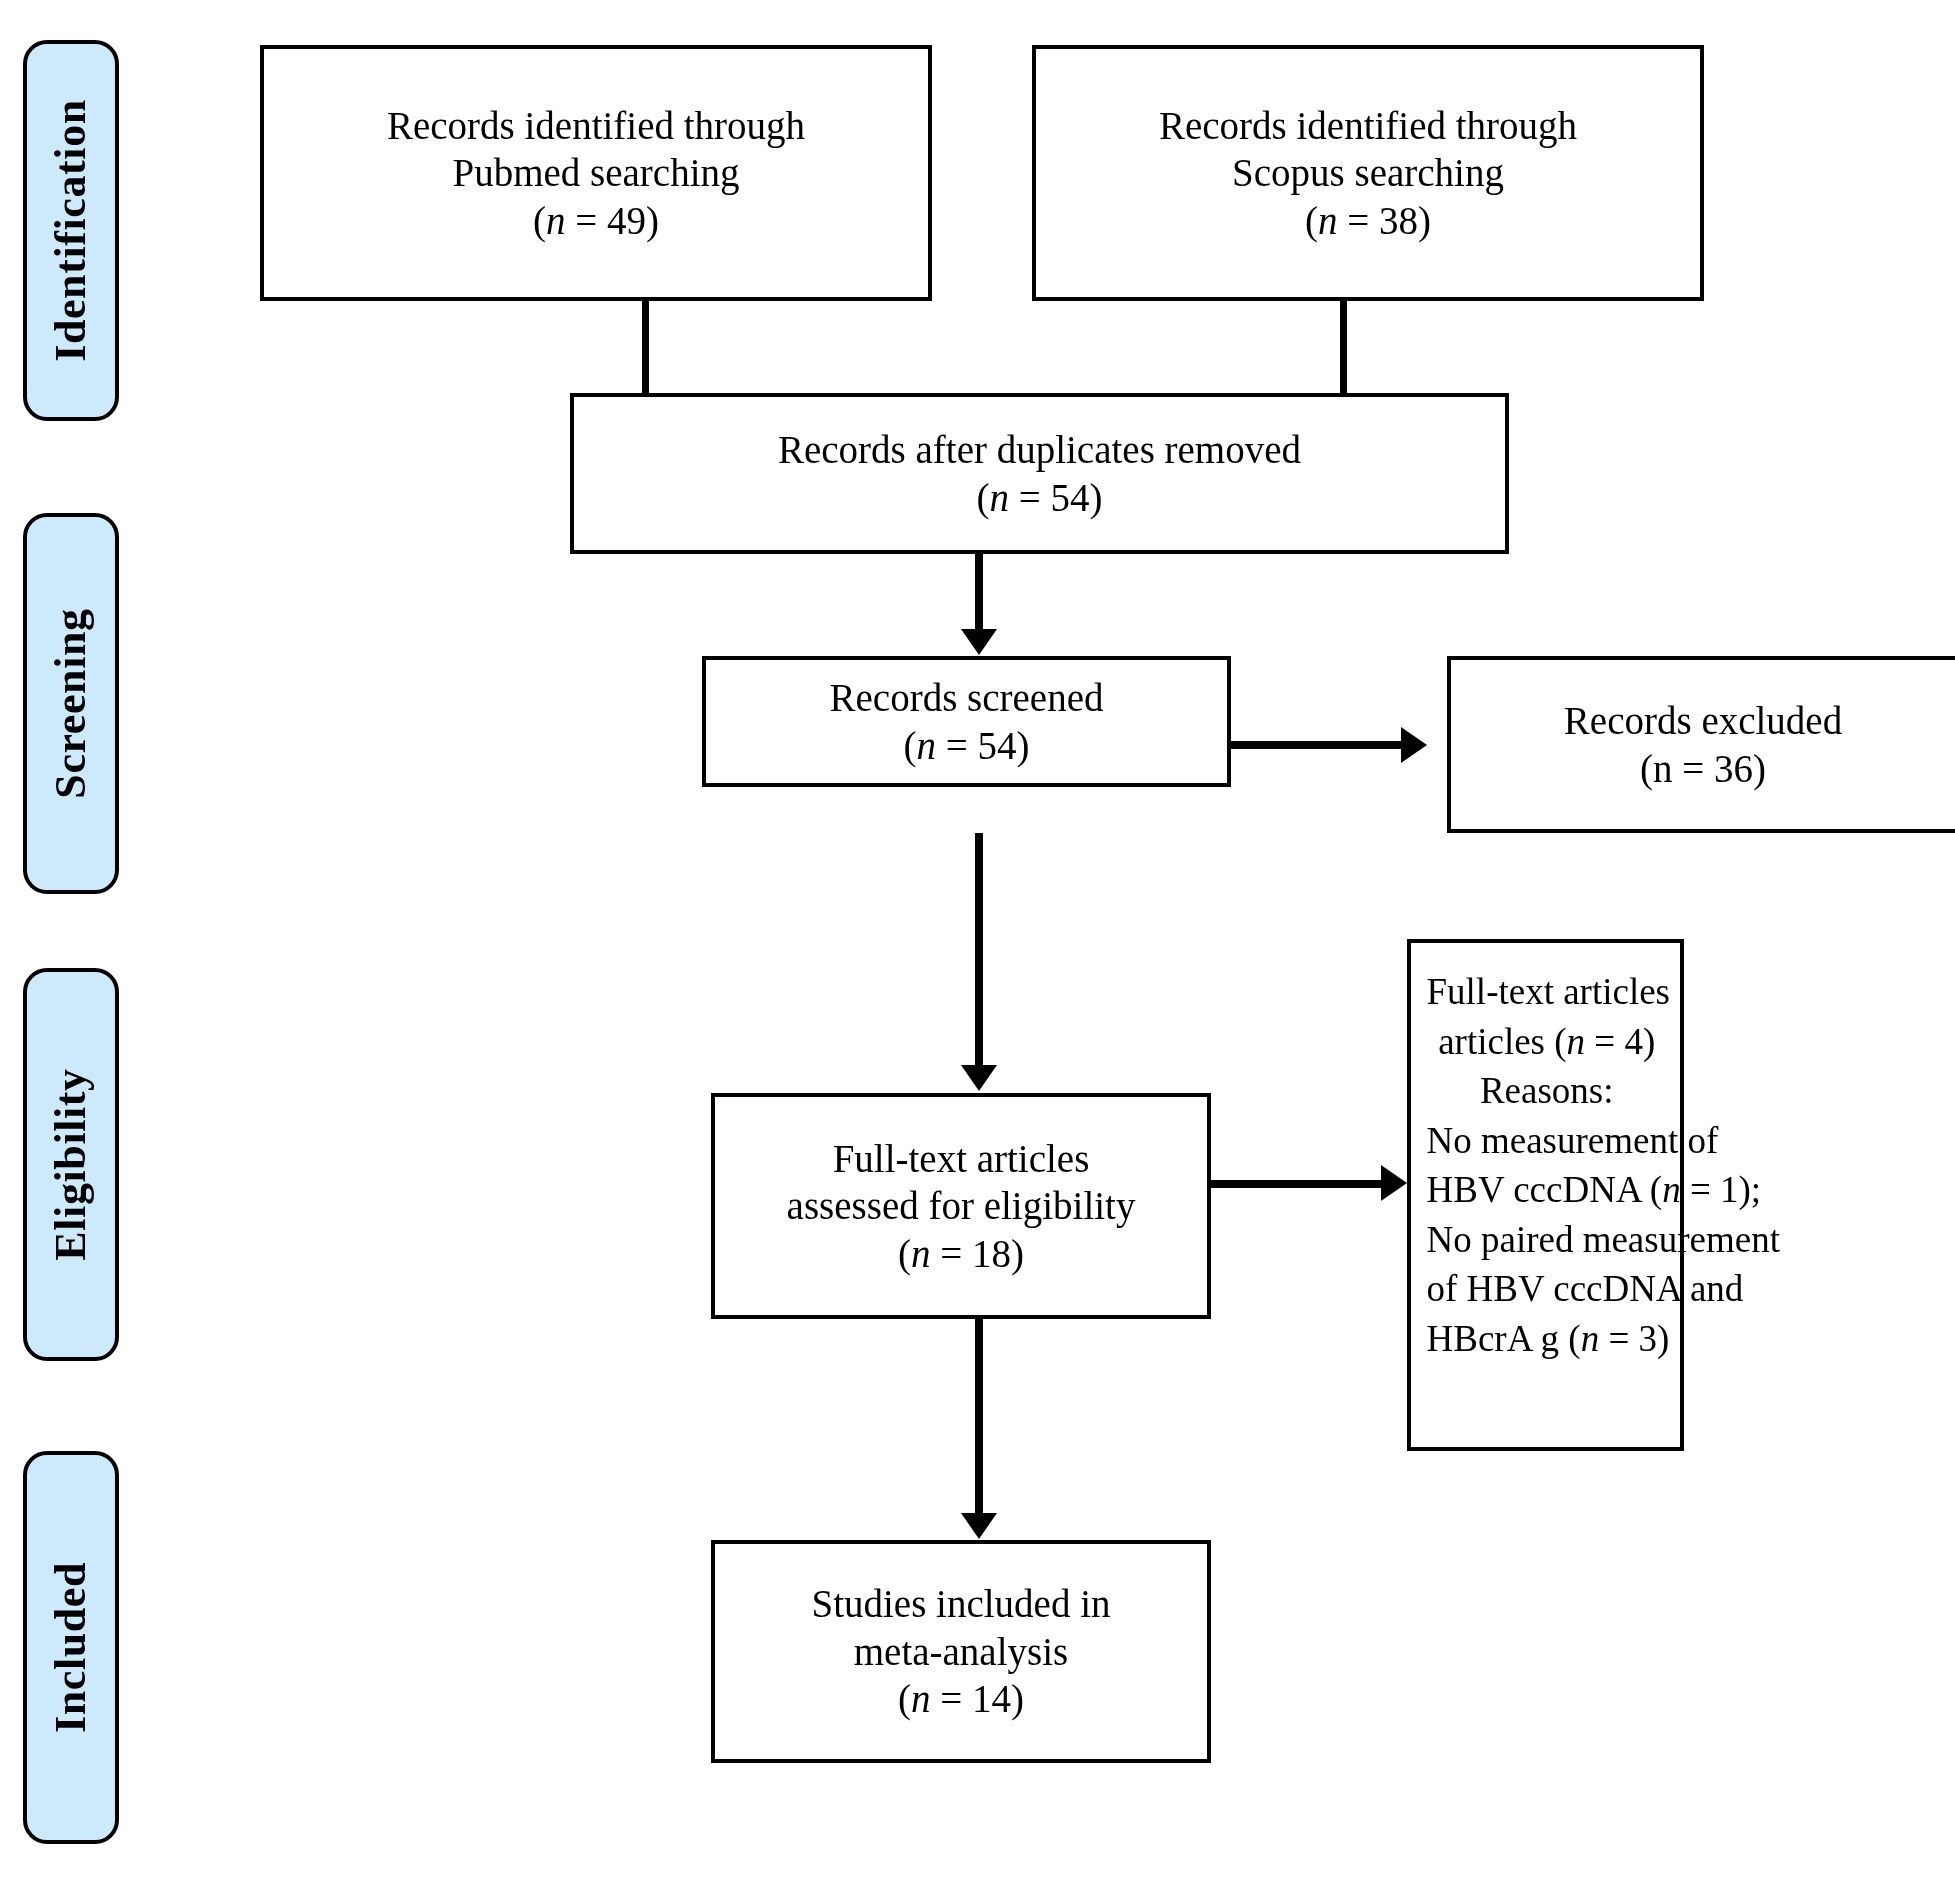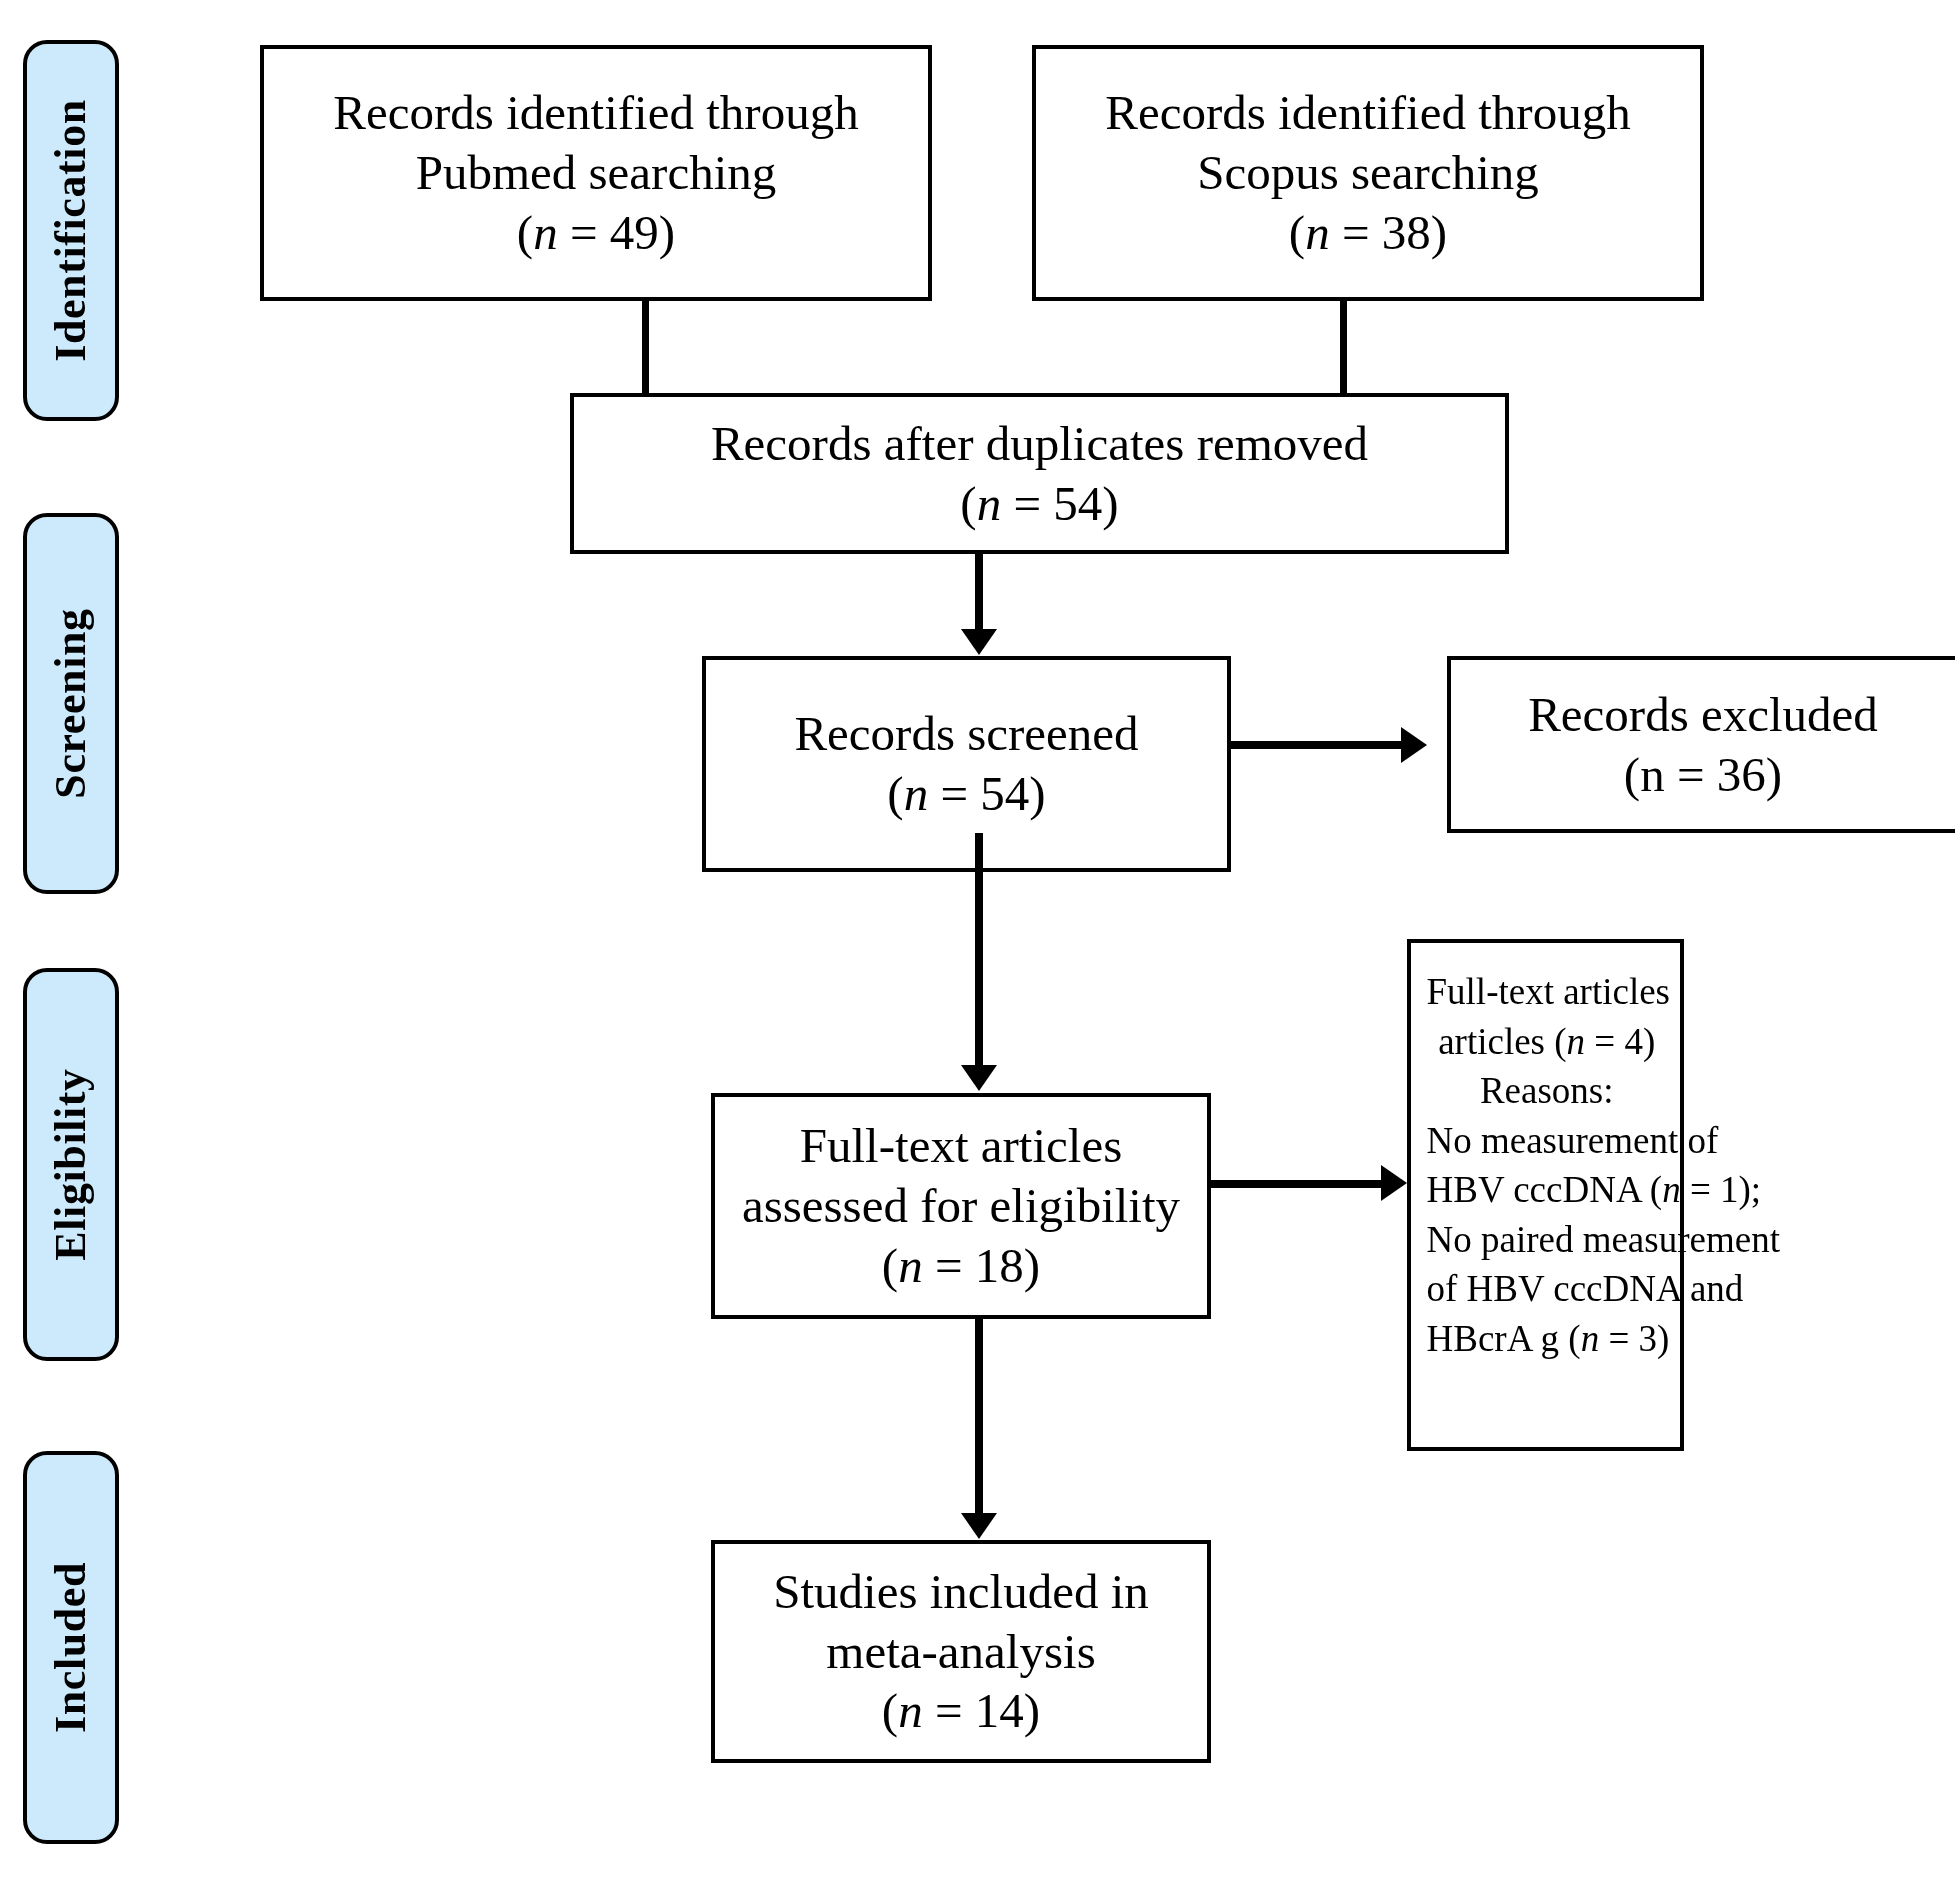--- a/index.html
+++ b/index.html
@@ -42,21 +42,21 @@
   .flow-box {
     position: absolute;
     background: #ffffff;
     border: 4.2px solid #000000;
     box-sizing: border-box;
     display: flex;
     flex-direction: column;
     align-items: center;
     justify-content: center;
     text-align: center;
-    font-size: 49px;
+    font-size: 39px;
     line-height: 1.22;
     padding: 3.6px 8.3px;
   }
   .flow-box .line {
     display: block;
     white-space: nowrap;
   }
   .flow-box.left-align {
     align-items: stretch;
     text-align: left;
@@ -139,21 +139,21 @@
   <div class="vline" style="left:1340px; top:301px; width:6.5px; height:95px;"></div>
 
   <div class="flow-box" style="left:570px; top:393px; width:939px; height:161px;">
     <span class="line">Records after duplicates removed</span>
     <span class="line"><span>(</span><span class="ital">n</span><span> = 54)</span></span>
   </div>
 
   <div class="vline thick" style="left:975px; top:554px; width:7.7px; height:79px;"></div>
   <div class="arrow-down" style="left:961px; top:629px;"></div>
 
-  <div class="flow-box" style="left:702px; top:656px; width:529px; height:216px;align-items:center;">
+  <div class="flow-box" style="left:702px; top:656px; width:529px; height:131px;align-items:center;">
     <span class="line">Records screened</span>
     <span class="line"><span>(</span><span class="ital">n</span><span> = 54)</span></span>
   </div>
 
   <div class="flow-box" style="left:1428px; top:656px; width:512px; height:177px;margin-left:19px;">
     <span class="line">Records excluded</span>
     <span class="line">(n = 36)</span>
   </div>
 
   <div class="hline" style="left:1231px; top:741px; width:173px; height:7.7px;"></div>

